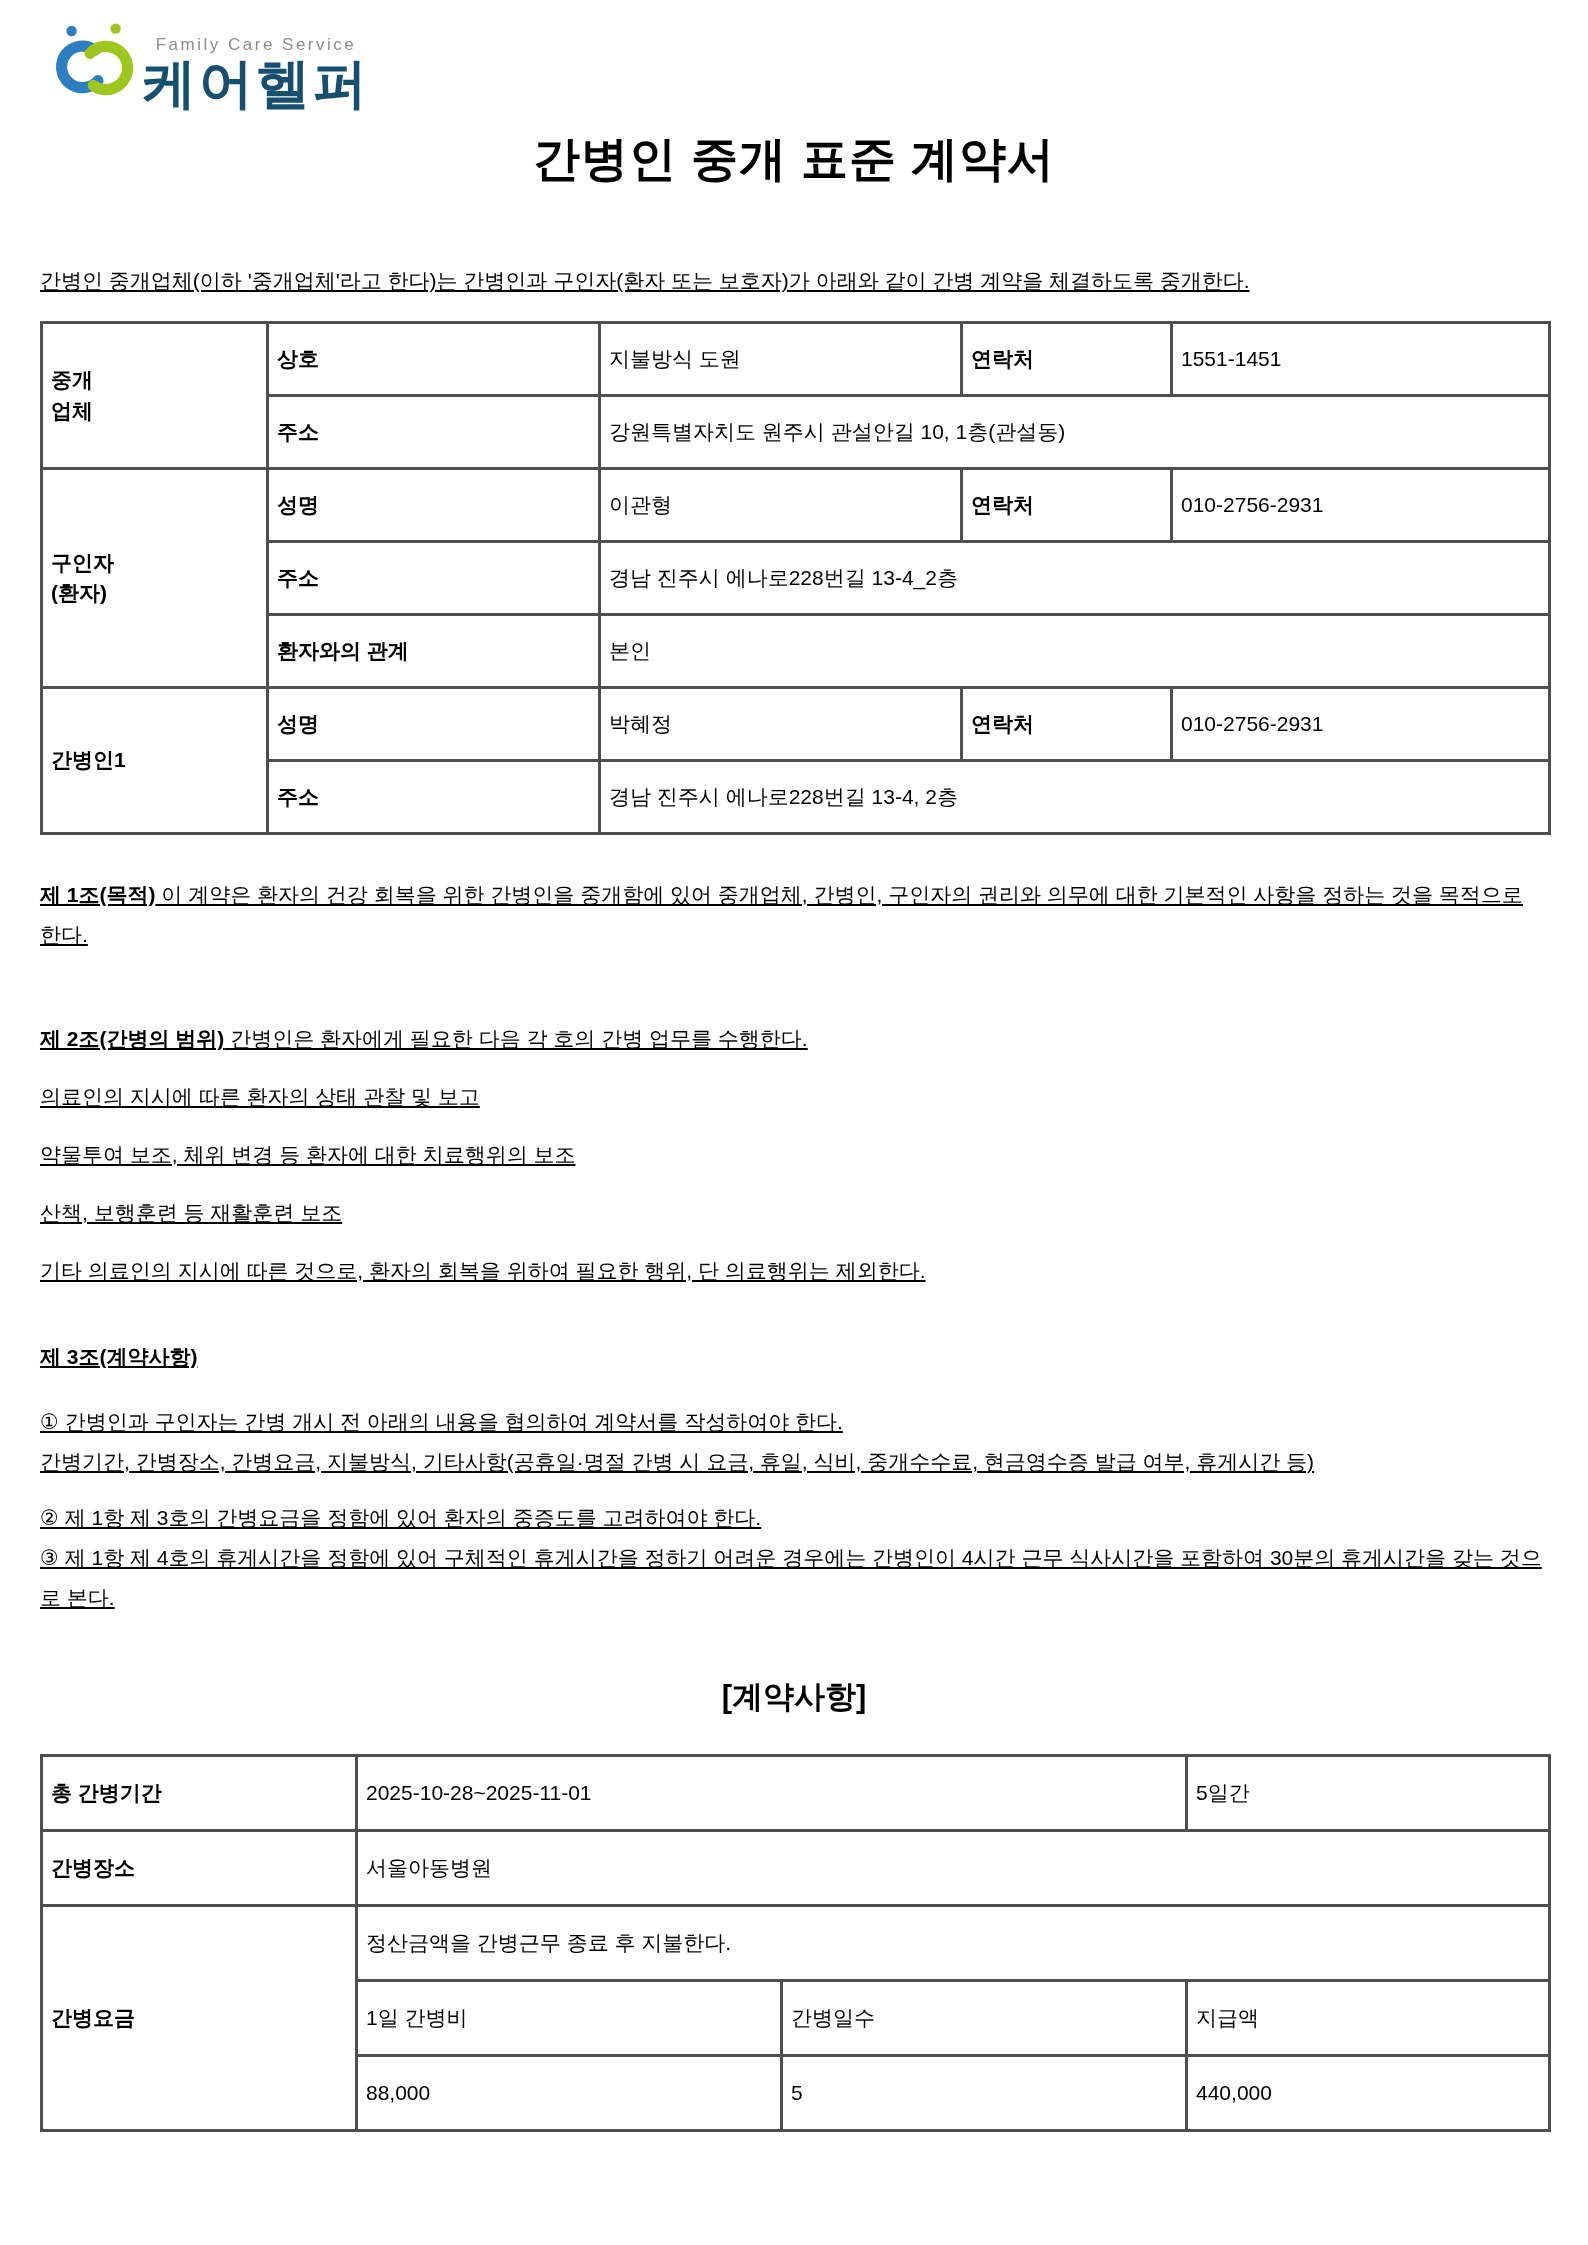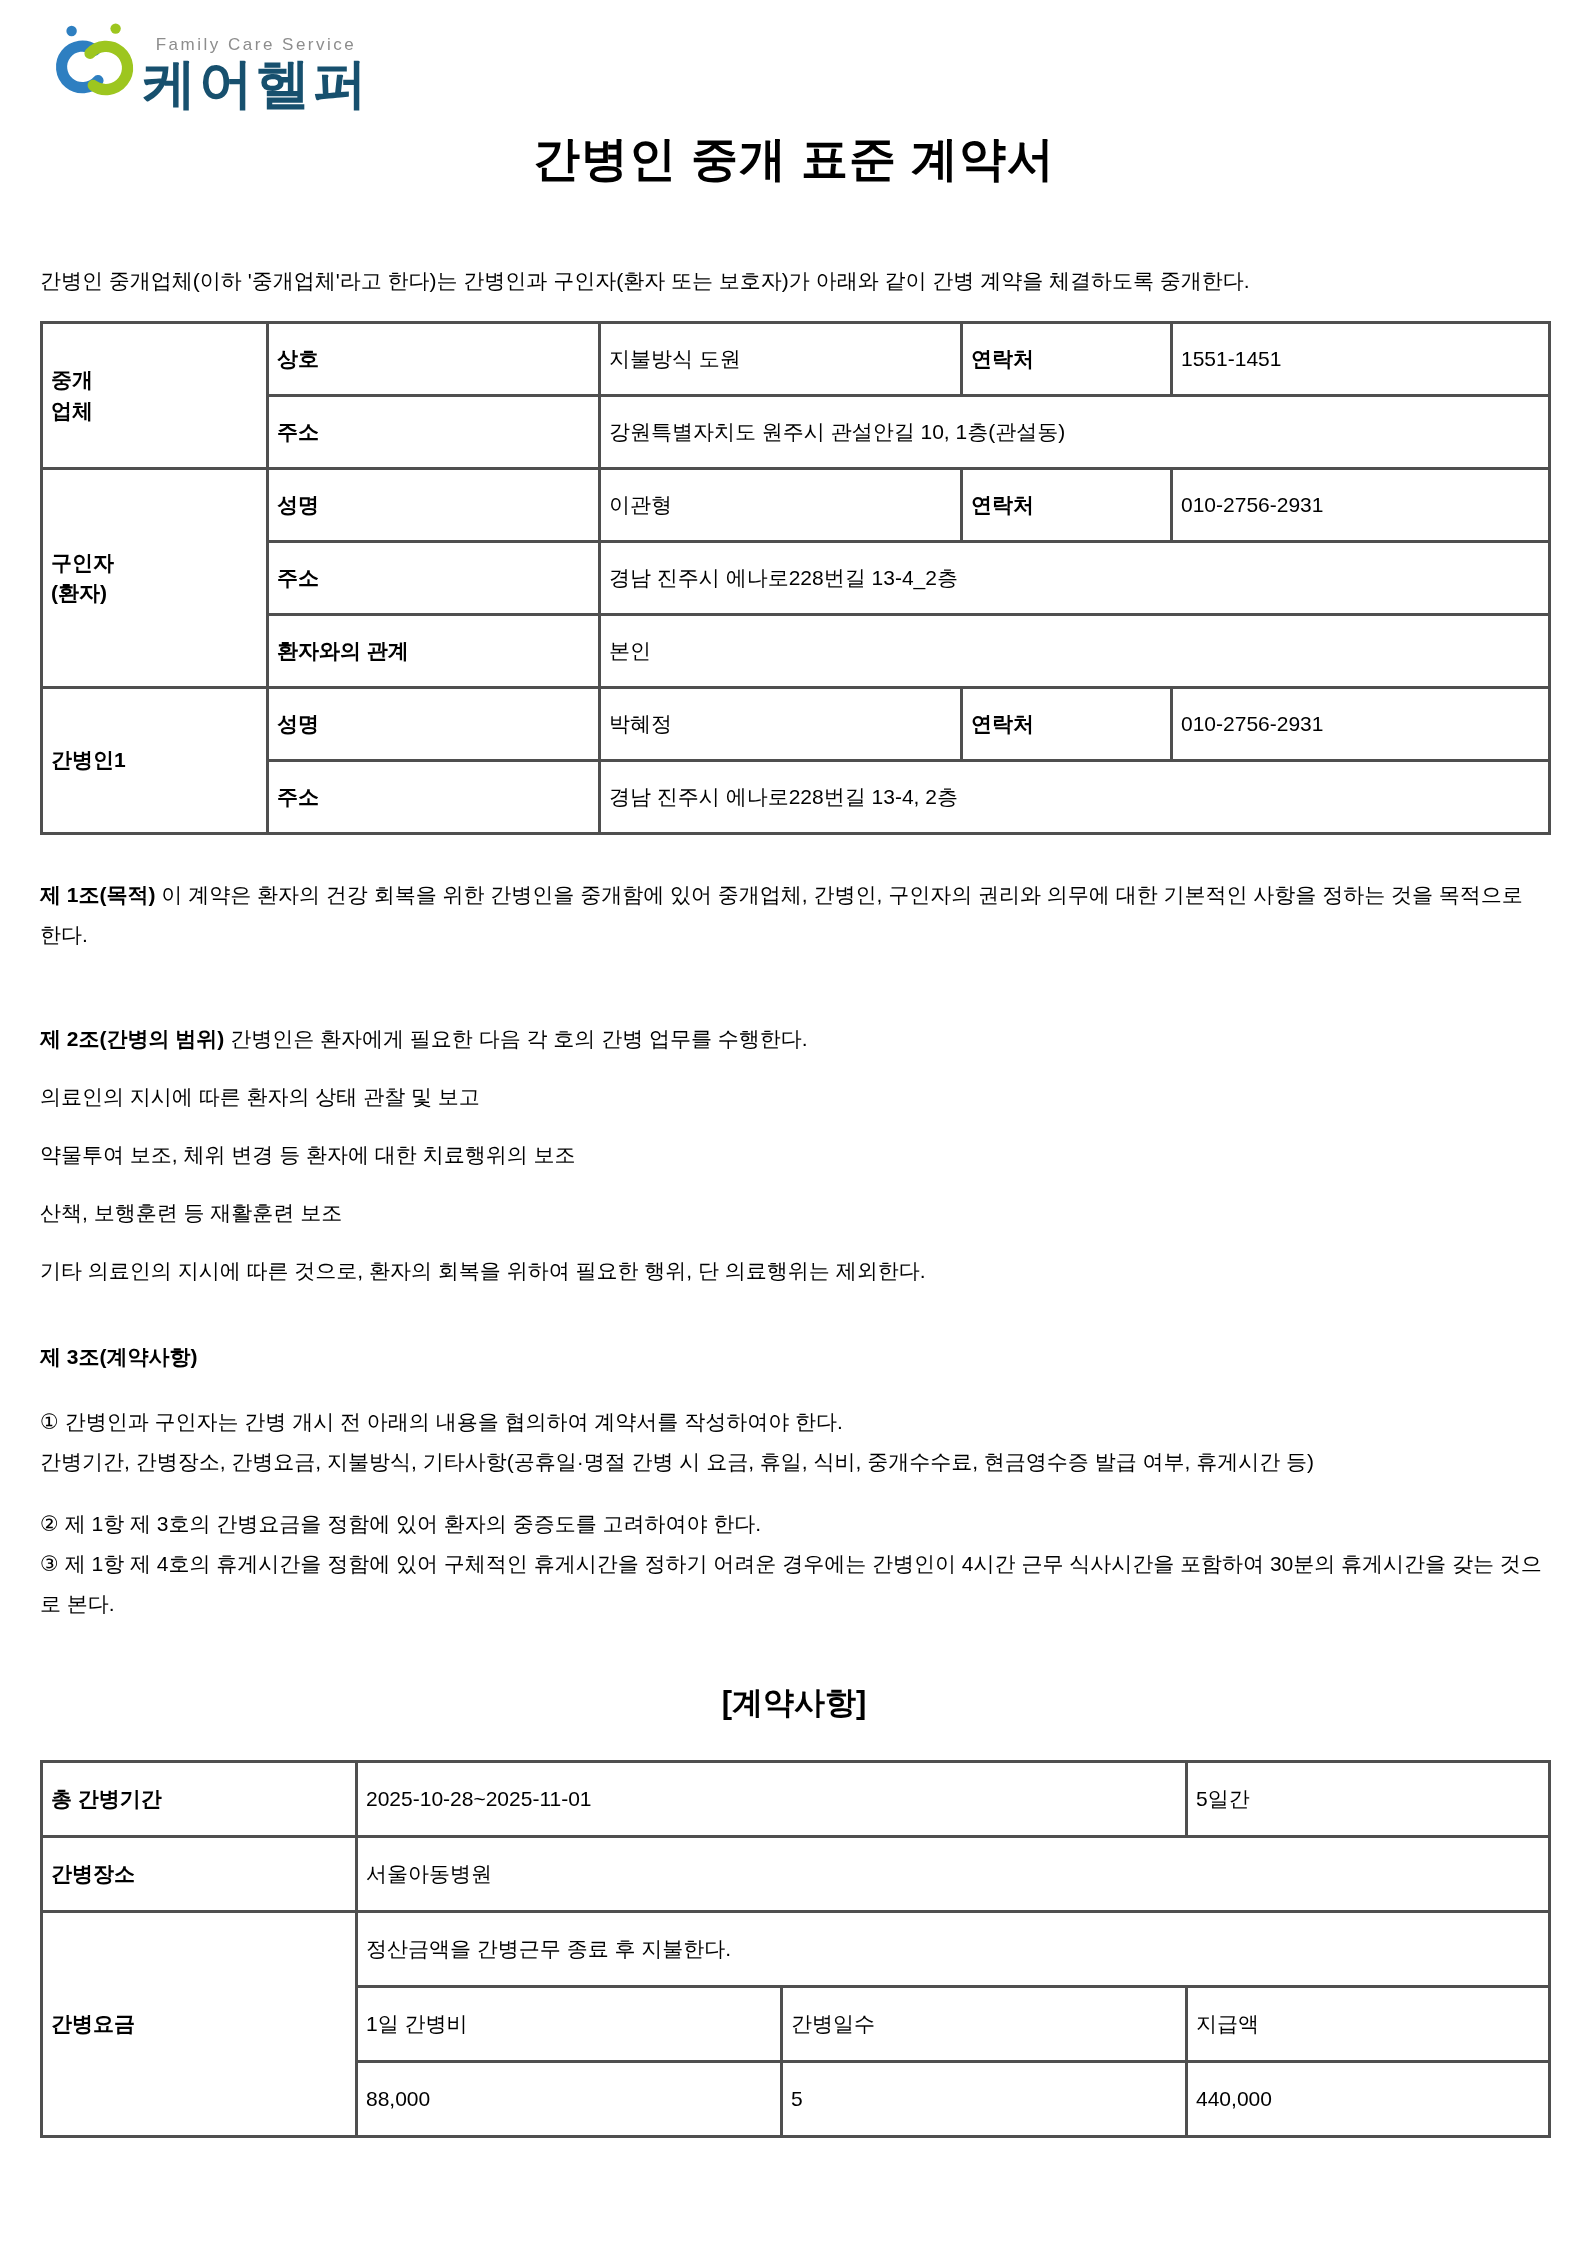--- a/index.html
+++ b/index.html
@@ -14,40 +14,40 @@
   
   .header { display:flex; align-items:flex-end; height:112px; padding:10px 0 0 10px; }
   .logo-icon { width:88px; height:98px; flex:0 0 auto; }
   .logo-textblock { margin-left:4px; }
   .tagline { color:#8d8d8d; font-size:17px; letter-spacing:2.5px; text-align:center; margin-top:2px; }
   .brand { color:#17506e; font-size:54px; font-weight:800; letter-spacing:3px; line-height:1.05; }
 
   .doc-title { text-align:center; font-size:47px; font-weight:800; letter-spacing:1px; margin-top:16px; line-height:1.3; }
 
   
-  .bodytext { font-size:21px; line-height:40px; }
+  .bodytext { font-size:21px; line-height:40px;text-decoration:underline; }
   .intro { margin-top:72px; }
   .b { font-weight:bold; }
 
   
   table { border-collapse:collapse; width:1508px; table-layout:fixed; }
   td { border:3px solid #4f4f4f; text-align:left; vertical-align:middle; font-size:21px; padding:2px 8px; line-height:1.45; }
   .lbl { font-weight:bold; }
   .t1 { margin-top:20px; }
   .t1 td { height:73px; }
   .t2 { margin-top:36px; }
   .t2 td { height:75px; }
 
   
   .a1 { margin-top:40px; }
   .a2 { margin-top:64px; }
   .item { margin-top:18px; }
   .a3t { margin-top:46px; font-weight:bold; }
   .a3p1 { margin-top:25px; }
-  .a3p2 { margin-top:22px; }
+  .a3p2 { margin-top:16px; }
   .a3p3 { }
 
   .contract-heading { margin-top:58px; text-align:center; font-size:31px; font-weight:bold; }
 </style>
 </head>
 <body>
 
 <div class="page">
 
   <div class="header">

